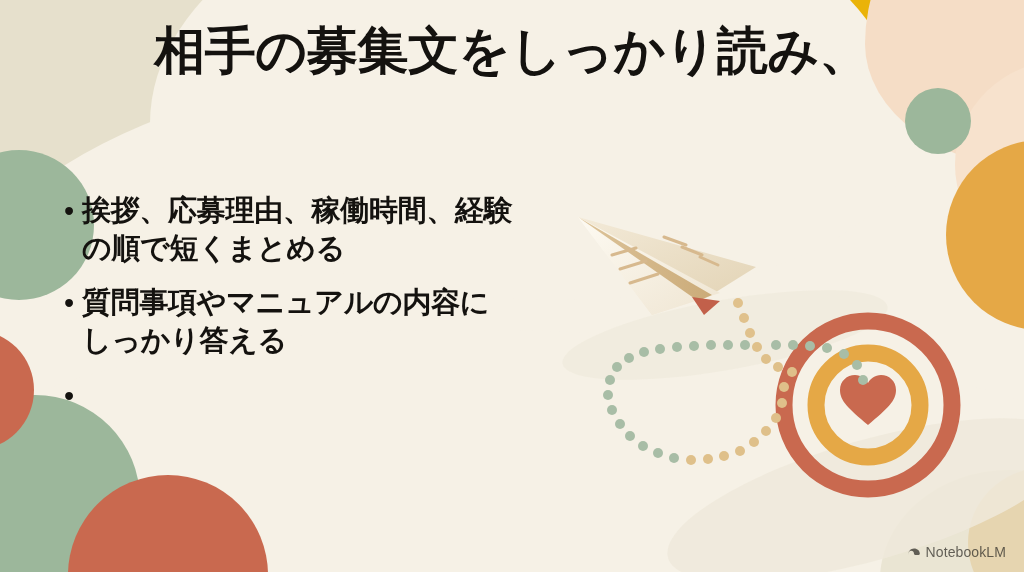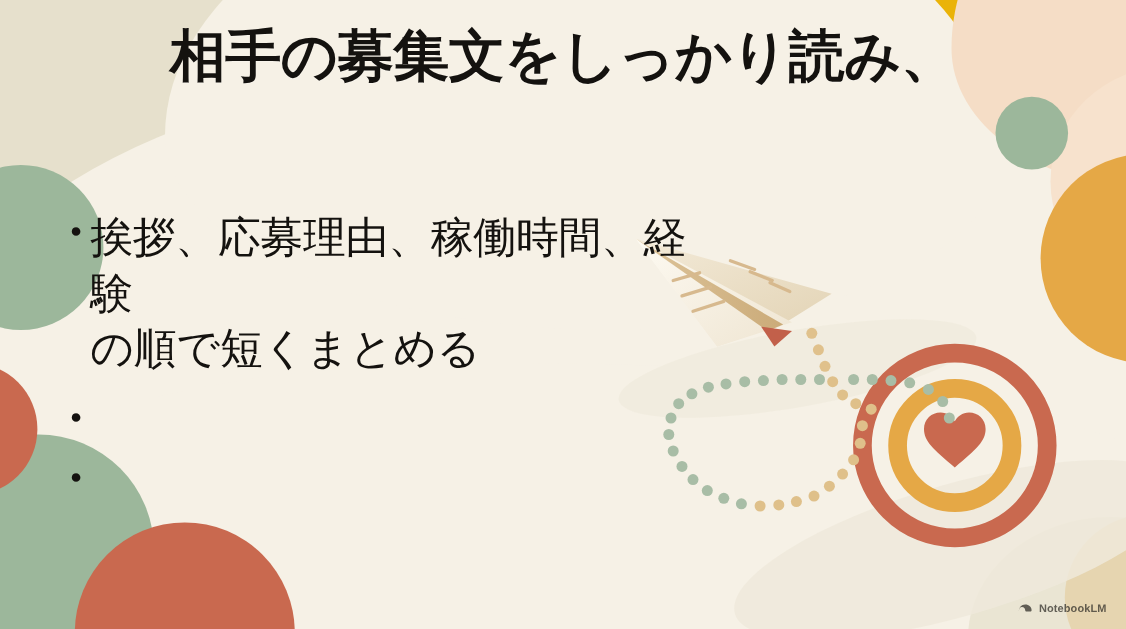--- a/index.html
+++ b/index.html
@@ -174,22 +174,22 @@
   .bullet-dot {
     flex: 0 0 auto;
     width: 18px;
     font-size: 29px;
     line-height: 38px;
     color: #14120f;
     text-align: left;
   }
   .bullet-text {
     color: #14120f;
-    font-size: 39px;
-    font-weight: 400;
+    font-size: 29px;
+    font-weight: 700;
     line-height: 1.3;
     letter-spacing: -0.3px;
     white-space: pre-line;
   }
 
   
   .illustration {
     position: absolute;
     left: 560px;
     top: 175px;
@@ -204,22 +204,22 @@
     position: absolute;
     right: 18px;
     bottom: 12px;
     display: flex;
     align-items: center;
     gap: 5px;
     z-index: 40;
     opacity: .72;
   }
   .wm-label {
-    font-size: 10px;
-    font-weight: 700;
+    font-size: 14px;
+    font-weight: 400;
     color: #2d2b26;
     letter-spacing: .1px;
   }
 </style>
 </head>
 <body>
 
 <div id="slide">
 
   <div class="bg-layer">
@@ -246,20 +246,22 @@
   </div>
 
   <div class="bullets">
     <div class="bullet">
       <span class="bullet-dot">•</span>
       <span class="bullet-text">挨拶、応募理由、稼働時間、経験
 の順で短くまとめる</span>
     </div>
     <div class="bullet">
       <span class="bullet-dot">•</span>
+      <span class="bullet-text">質問事項やマニュアルの内容に
+しっかり答える</span>
     </div>
     <div class="bullet">
       <span class="bullet-dot">•</span>
     </div>
   </div>
 
   <div class="illustration">
     <svg width="464" height="330" viewBox="0 0 464 330" xmlns="http://www.w3.org/2000/svg">
       <defs>
         <linearGradient id="planeTop" x1="0" y1="0" x2="1" y2="1">

